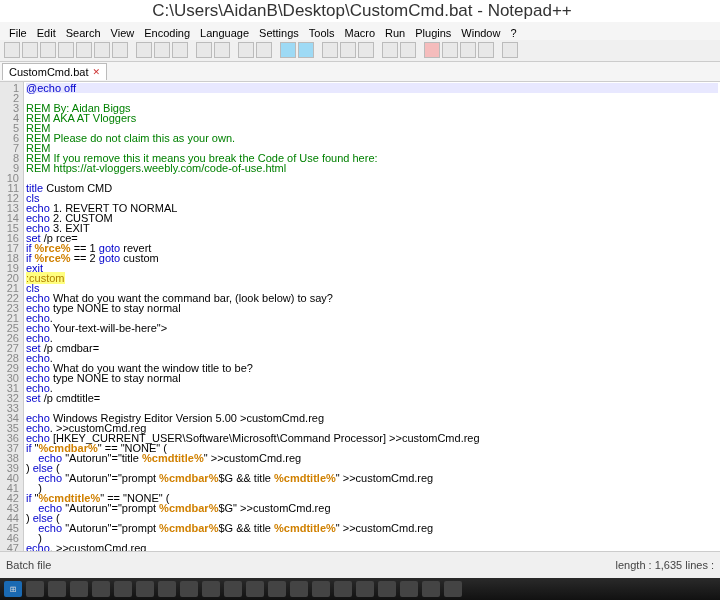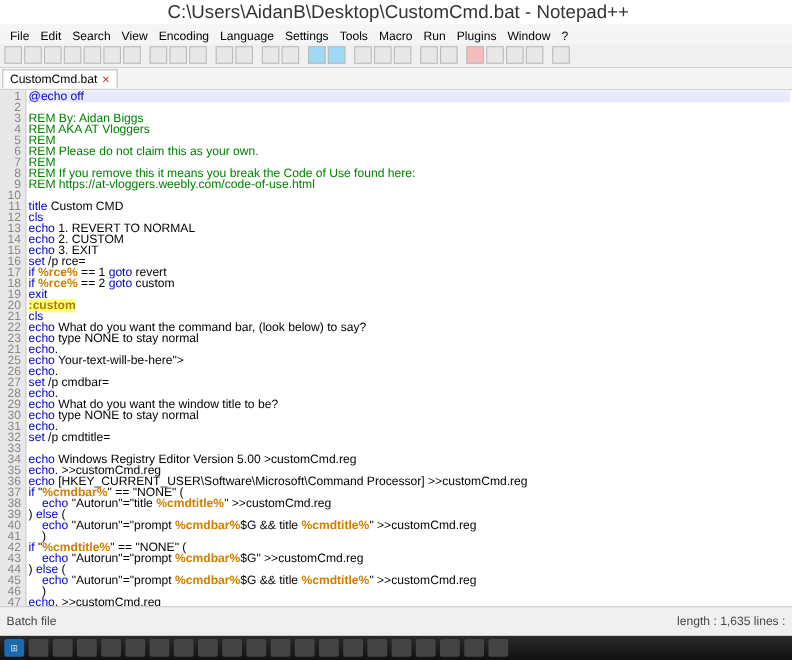--- a/index.html
+++ b/index.html
@@ -17,21 +17,21 @@
 .tab{background:#fff;border:1px solid #bbb;border-bottom:none;padding:2px 6px;font-size:10px;display:flex;align-items:center;gap:4px}
 .tab .x{color:#c33;font-size:9px}
 .editor{display:flex;height:495px;overflow:hidden;font-family:"Courier New",monospace;font-size:11px}
 .gutter{background:#e8e8e8;color:#888;text-align:right;padding:1px 4px 1px 2px;user-select:none;min-width:24px;border-right:1px solid #ccc}
 .gutter div{height:10px;line-height:10px}
 .code{flex:1;padding:1px 2px;white-space:pre;color:#000}
 .code div{height:10px;line-height:10px}
 .kw{color:#0000cc;font-weight:normal}
 .cmt{color:#008000}
 .var{color:#d08000;font-weight:bold}
-.lbl{background:#ffff80;color:#b08000;font-weight:bold}
+.lbl{background:#ffff80;color:#b08000;font-weight:normal}
 .link{color:#008000;}
 .hl{background:#e8e8ff}
 .status{position:absolute;bottom:22px;left:0;right:0;height:18px;background:#f0f0f0;border-top:1px solid #ccc;display:flex;align-items:center;padding:13px 6px;font-size:10px;color:#444}
 .status .r{margin-left:auto}
 .taskbar{position:absolute;bottom:0;left:0;right:0;height:22px;background:linear-gradient(#2a2a2a,#111);display:flex;align-items:center;gap:4px;padding:0 4px}
 .tskbtn{width:18px;height:16px;background:#444;border-radius:2px;font-size:8px;display:flex;align-items:center;justify-content:center;color:#ddd}
 .start{background:#1a6ab3}
 </style>
 </head>
 <body>

